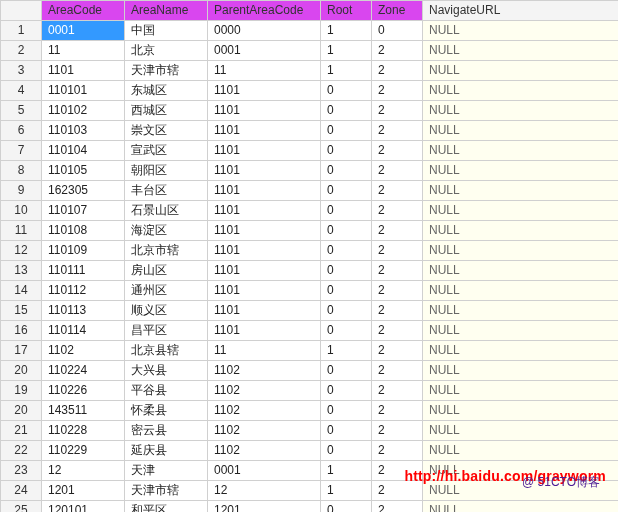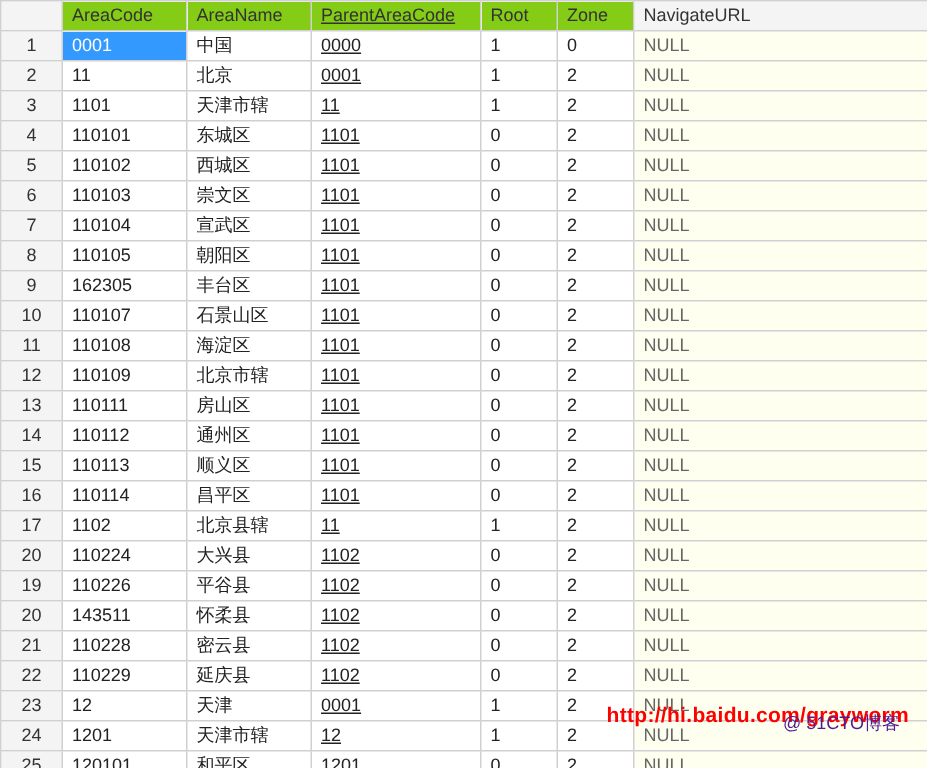--- a/index.html
+++ b/index.html
@@ -19,28 +19,28 @@
   .grid th, .grid td {
     border: 1px solid #d0d0d0;
     padding: 2px 6px;
     text-align: left;
     height: 15px;
     line-height: 15px;
     white-space: nowrap;
     overflow: hidden;
   }
   .grid th {
-    background: #84cc16;
+    background: #d946ef;
     font-weight: normal;
     color: #333;
   }
   .col-rownum { width: 28px; text-align: center; background:#f4f4f4;}
   .col-areacode { width: 70px; }
   .col-areaname { width: 70px; }
-  .col-parent { width: 100px; text-decoration: underline; }
+  .col-parent { width: 100px; }
   .col-root { width: 38px; margin-left: 14px; }
   .col-zone { width: 38px; }
   .col-nav { width: 260px; background:#fffff0;}
   th.col-rownum { background:#f4f4f4;}
   th.col-nav { background:#f4f4f4;}
   td.col-rownum { background:#f4f4f4; text-align:center; color:#333;}
   td.col-nav { background:#fffff0; color:#666;}
   .selected-cell {
     background:#3399ff !important;
     color:#fff;

